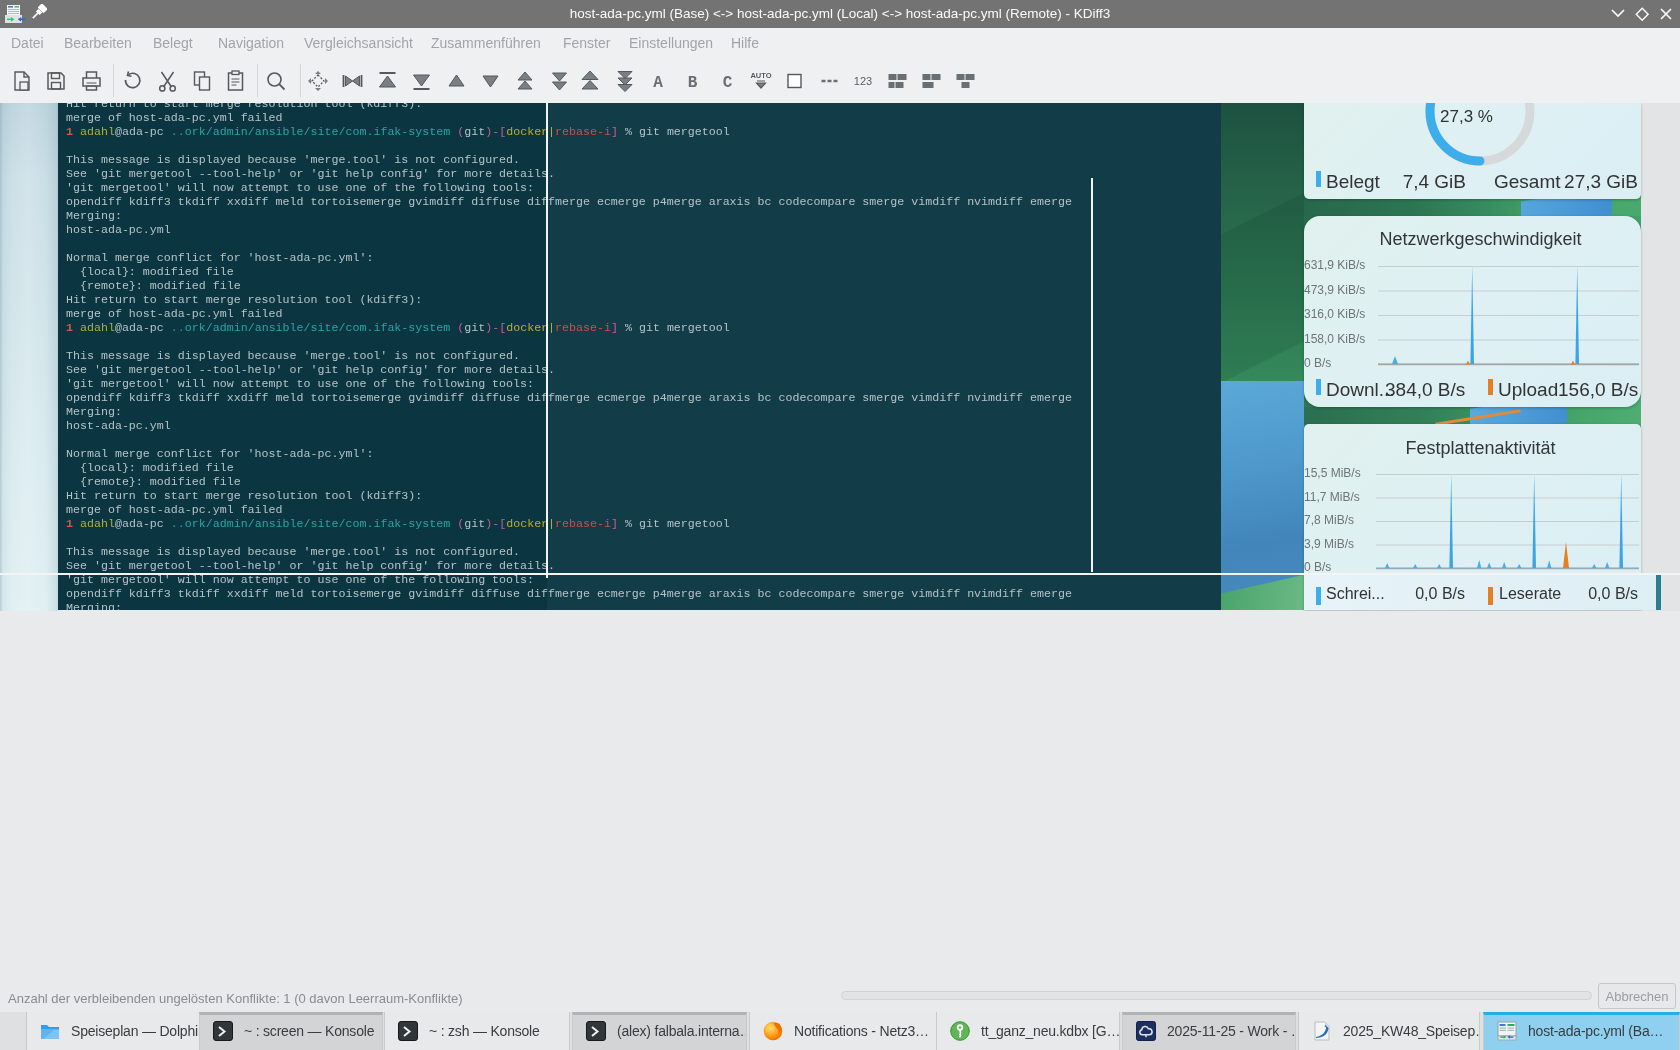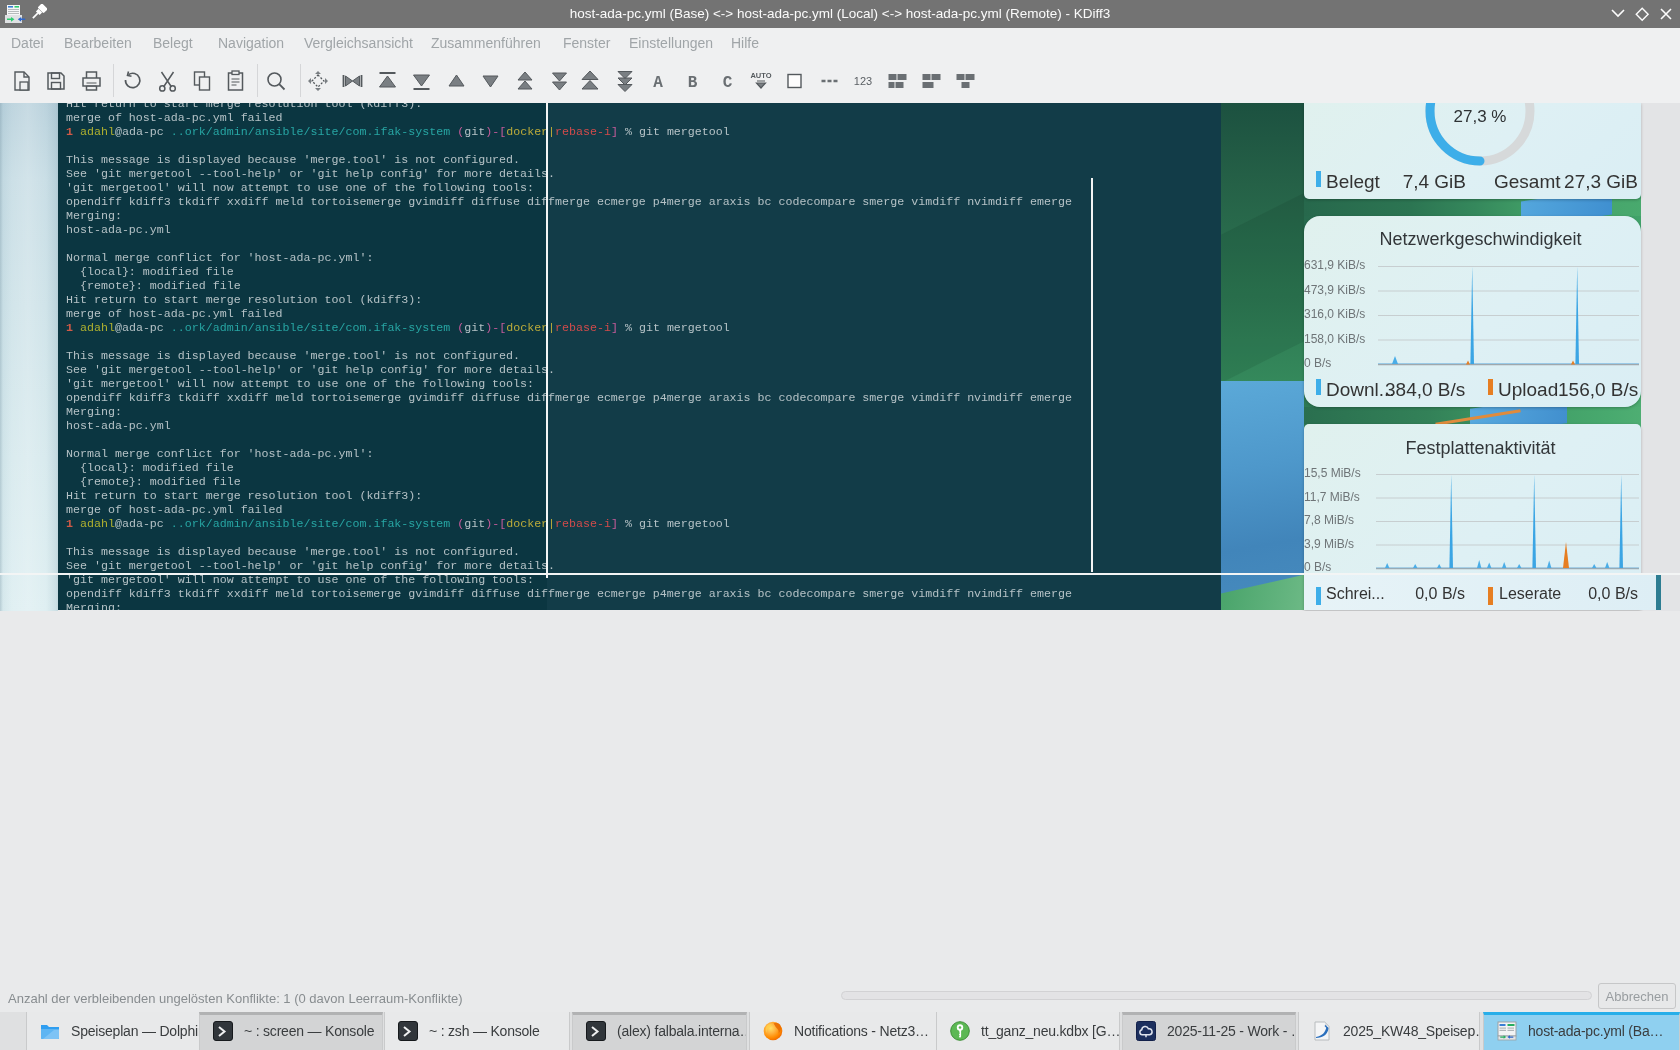--- a/index.html
+++ b/index.html
@@ -238,21 +238,21 @@
     <div class="abs" style="left:166px;top:-5px;width:97px;height:28px;background:linear-gradient(100deg,#58aadf,#418fce);transform:skewY(-8deg)"></div>
     <div class="abs" style="left:131px;top:9px;width:86px;height:2.5px;background:#e08b3c;transform:rotate(-9deg)"></div>
   </div>
 </div>
   <div id="graystrip"></div>
   <div class="panel" id="mem">
   <svg class="abs" style="left:0;top:0" width="337" height="96" viewBox="0 0 337 96">
     <circle cx="176" cy="8" r="50" fill="none" stroke="#d6d9da" stroke-width="9"></circle>
     <path d="M176 58 A50 50 0 0 1 176 -42" fill="none" stroke="#3daee9" stroke-width="9" stroke-linecap="round"></path>
   </svg>
-  <div class="abs" style="left:136px;top:4px;width:80px;text-align:center;font-size:17px;color:#2e3234">27,3&nbsp;%</div>
+  <div class="abs" style="left:136px;top:4px;width:80px;font-size:17px;color:#2e3234">27,3&nbsp;%</div>
   <div class="legbar" style="left:12px;top:68px;background:#3daee9"></div>
   <div class="leg" style="left:22px;top:68px">Belegt</div>
   <div class="leg" style="left:92px;top:68px;width:70px;text-align:right">7,4 GiB</div>
   <div class="leg" style="left:190px;top:68px">Gesamt</div>
   <div class="leg" style="left:254px;top:68px;width:80px;text-align:right">27,3 GiB</div>
 </div>
   <div class="panel" id="net">
   <div class="ptitle" style="top:13px">Netzwerkgeschwindigkeit</div>
   <div class="axlab" style="left:0px;top:140px;width:73px">0 B/s</div>
   <div class="axlab" style="left:0px;top:115.5px;width:73px">158,0 KiB/s</div>

